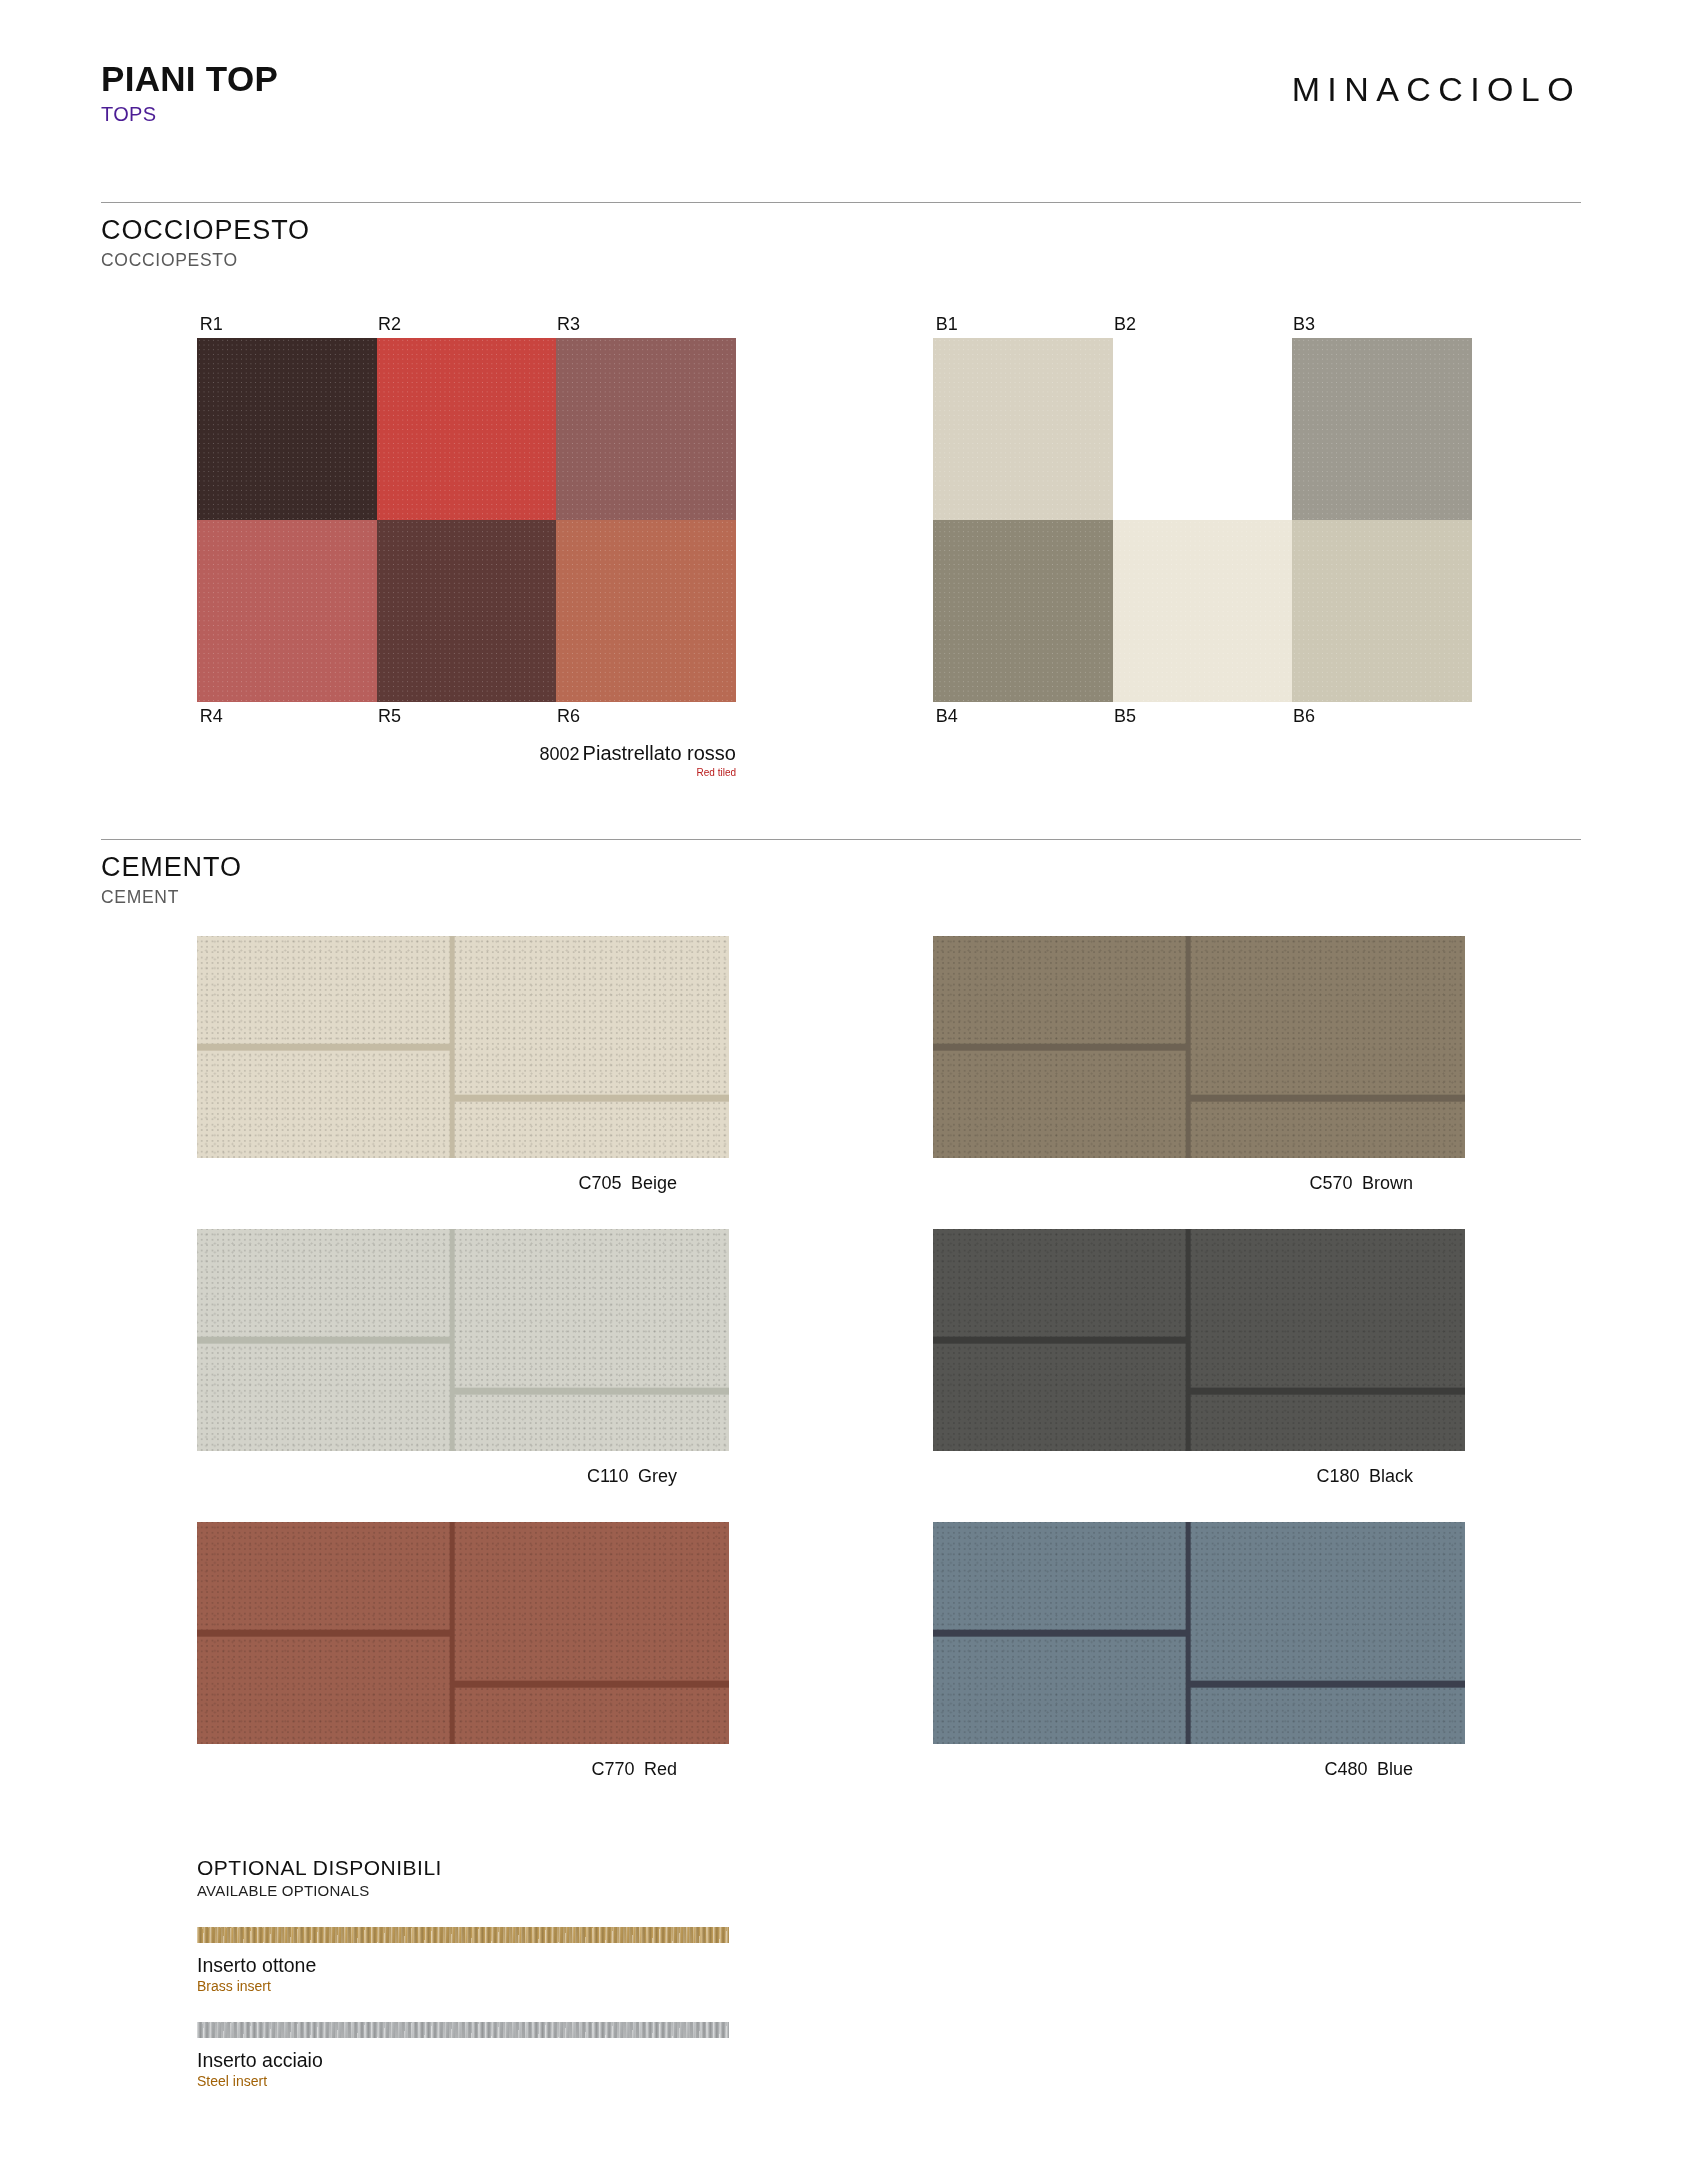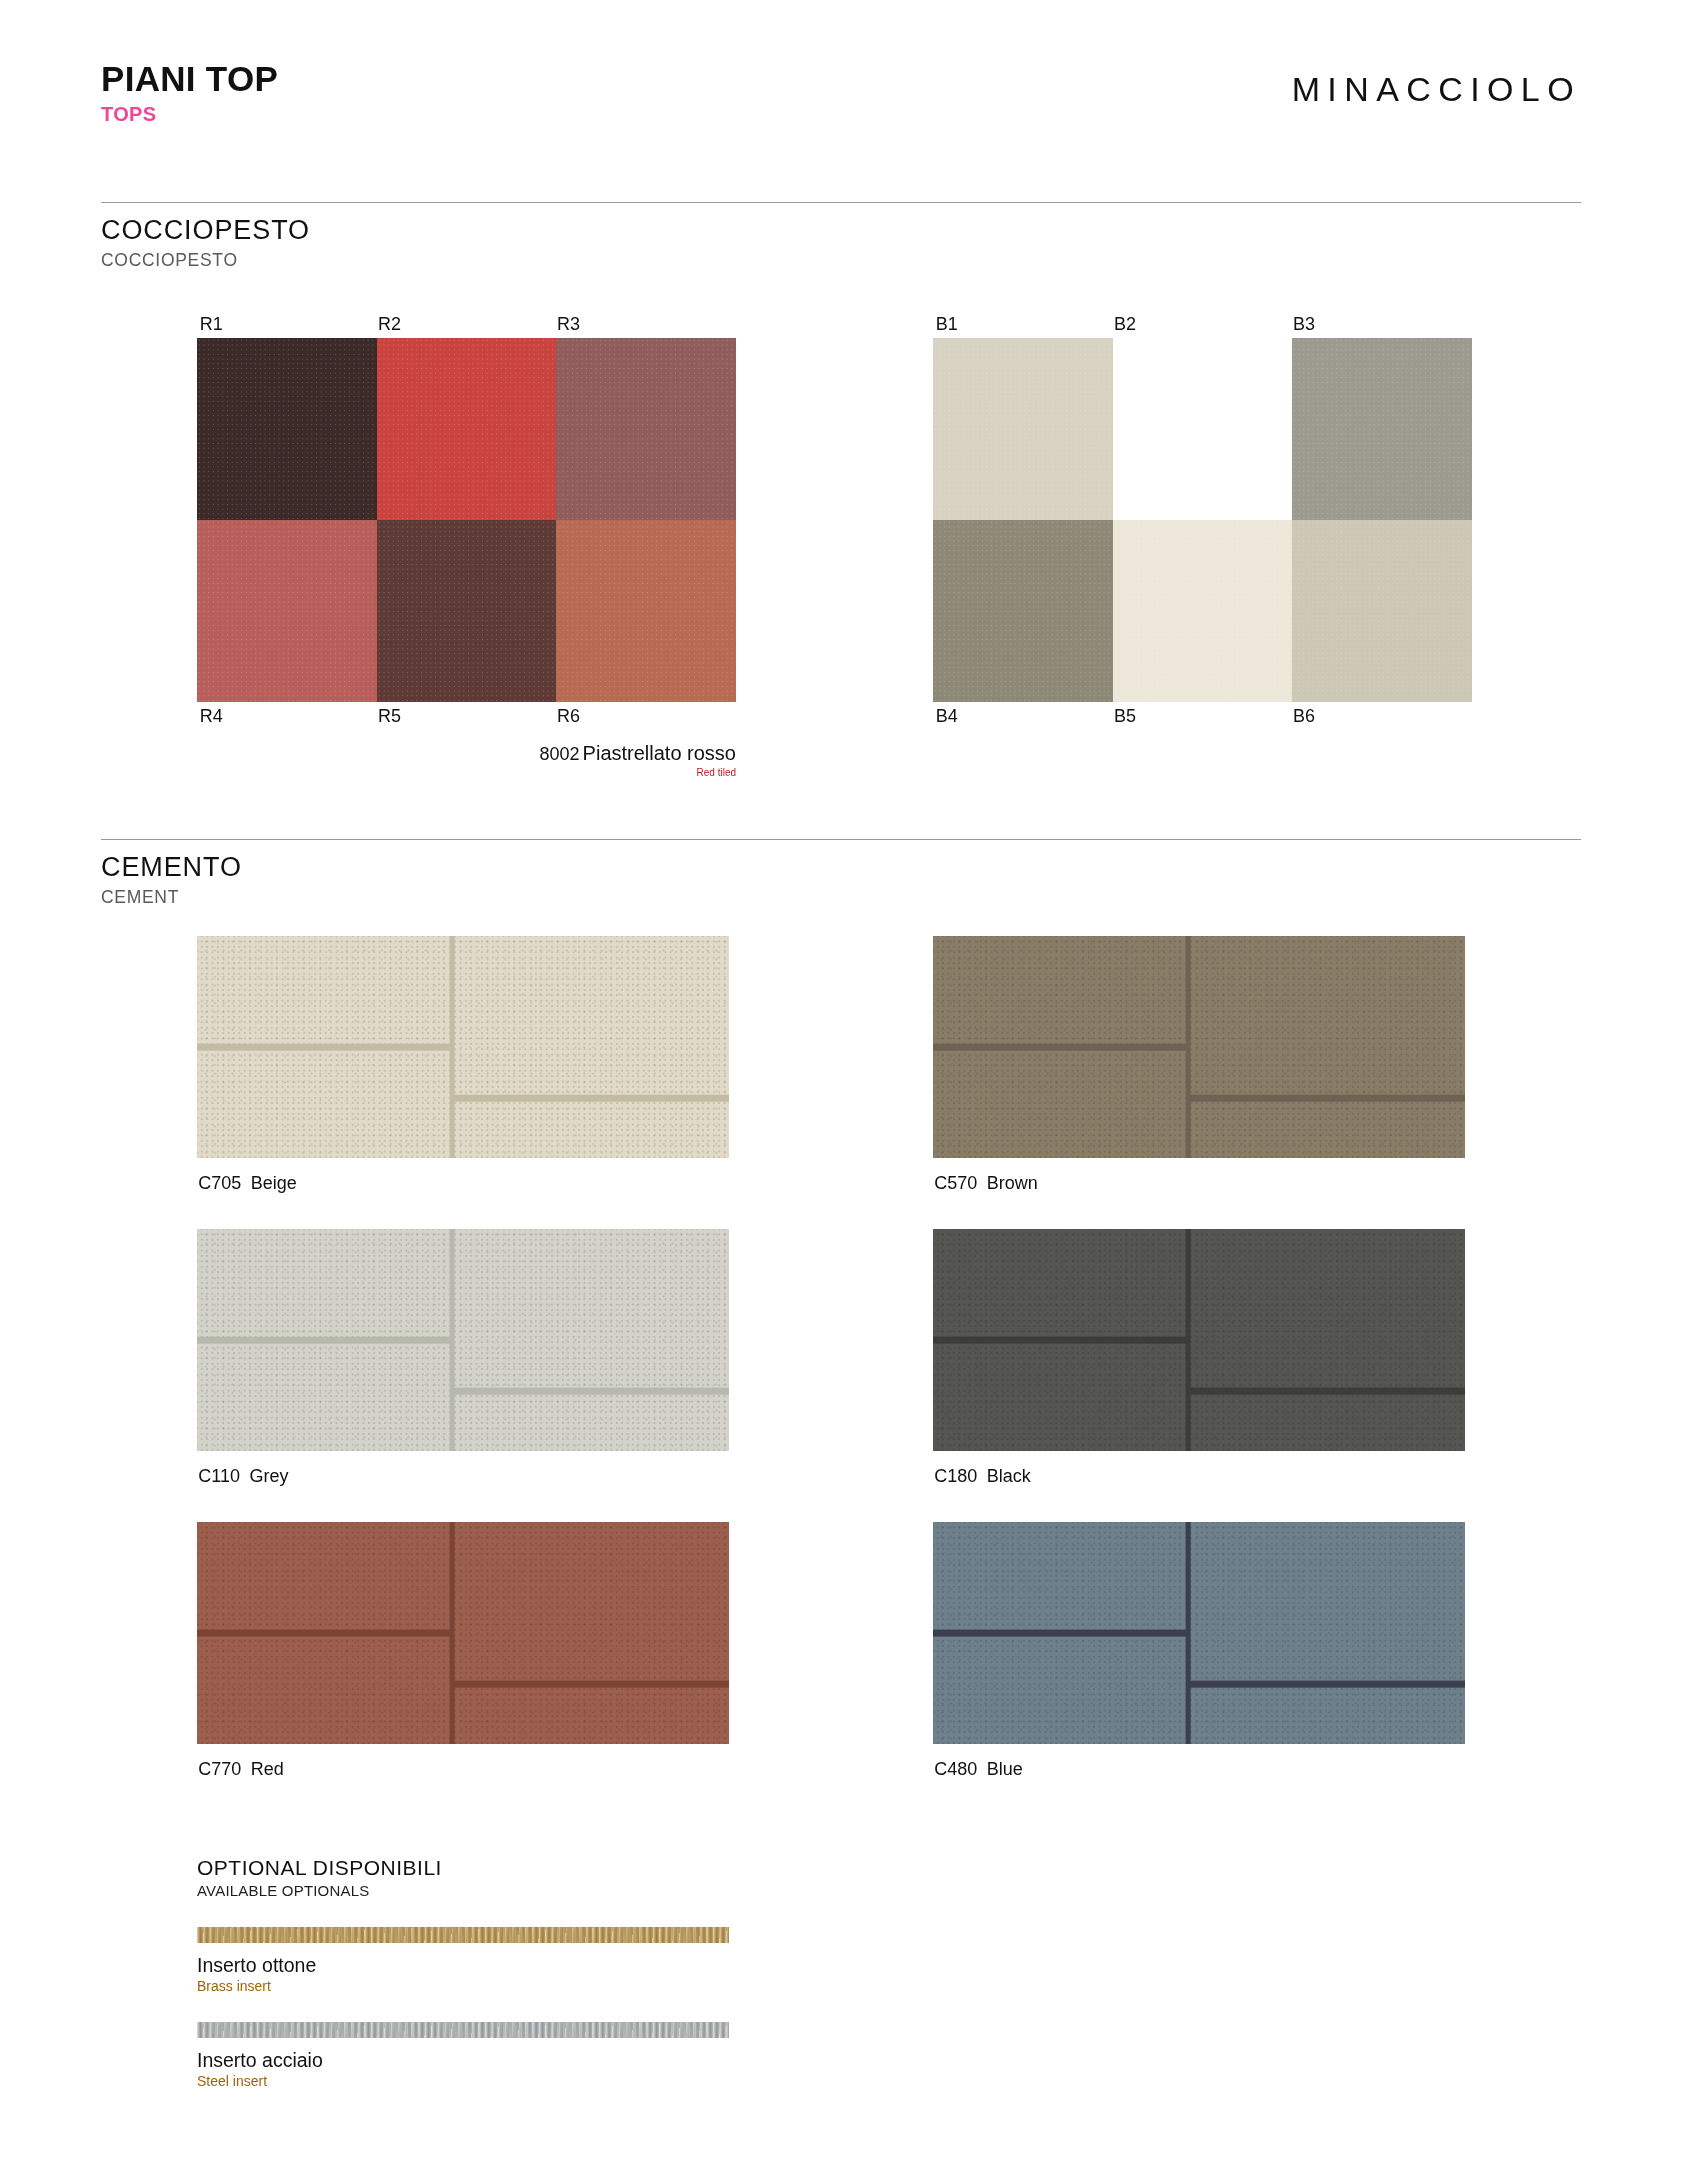--- a/index.html
+++ b/index.html
@@ -28,22 +28,22 @@
   .title-block { position: absolute; left: 0; top: 0; }
   .page-title {
     font-size: 35px;
     font-weight: 700;
     letter-spacing: 0.3px;
     line-height: 1.05;
     color: #111111;
   }
   .page-subtitle {
     font-size: 20px;
-    font-weight: 700;
-    color: #ec4899;
+    font-weight: 400;
+    color: #4c1d95;
     letter-spacing: 0.3px;
     margin-top: 5.4px;
   }
   .brand {
     position: absolute;
     right: 0;
     top: 9.4px;
     font-size: 34px;
     font-weight: 400;
     letter-spacing: 7.4px;
@@ -132,21 +132,21 @@
     color: #111111;
   }
   .product-en {
     margin-top: 2px;
     margin-left: 58px;
     font-size: 10px;
     color: #b91c1c;
   }
 
   
-  .cement-item { position: absolute; width: 480px; }
+  .cement-item { position: absolute; width: 480px; text-align: right; }
   .cement-swatch {
     position: relative;
     width: 532px;
     height: 222px;
     overflow: hidden;
   }
   .cement-swatch .grain {
     position: absolute;
     inset: 0;
     background-image:

